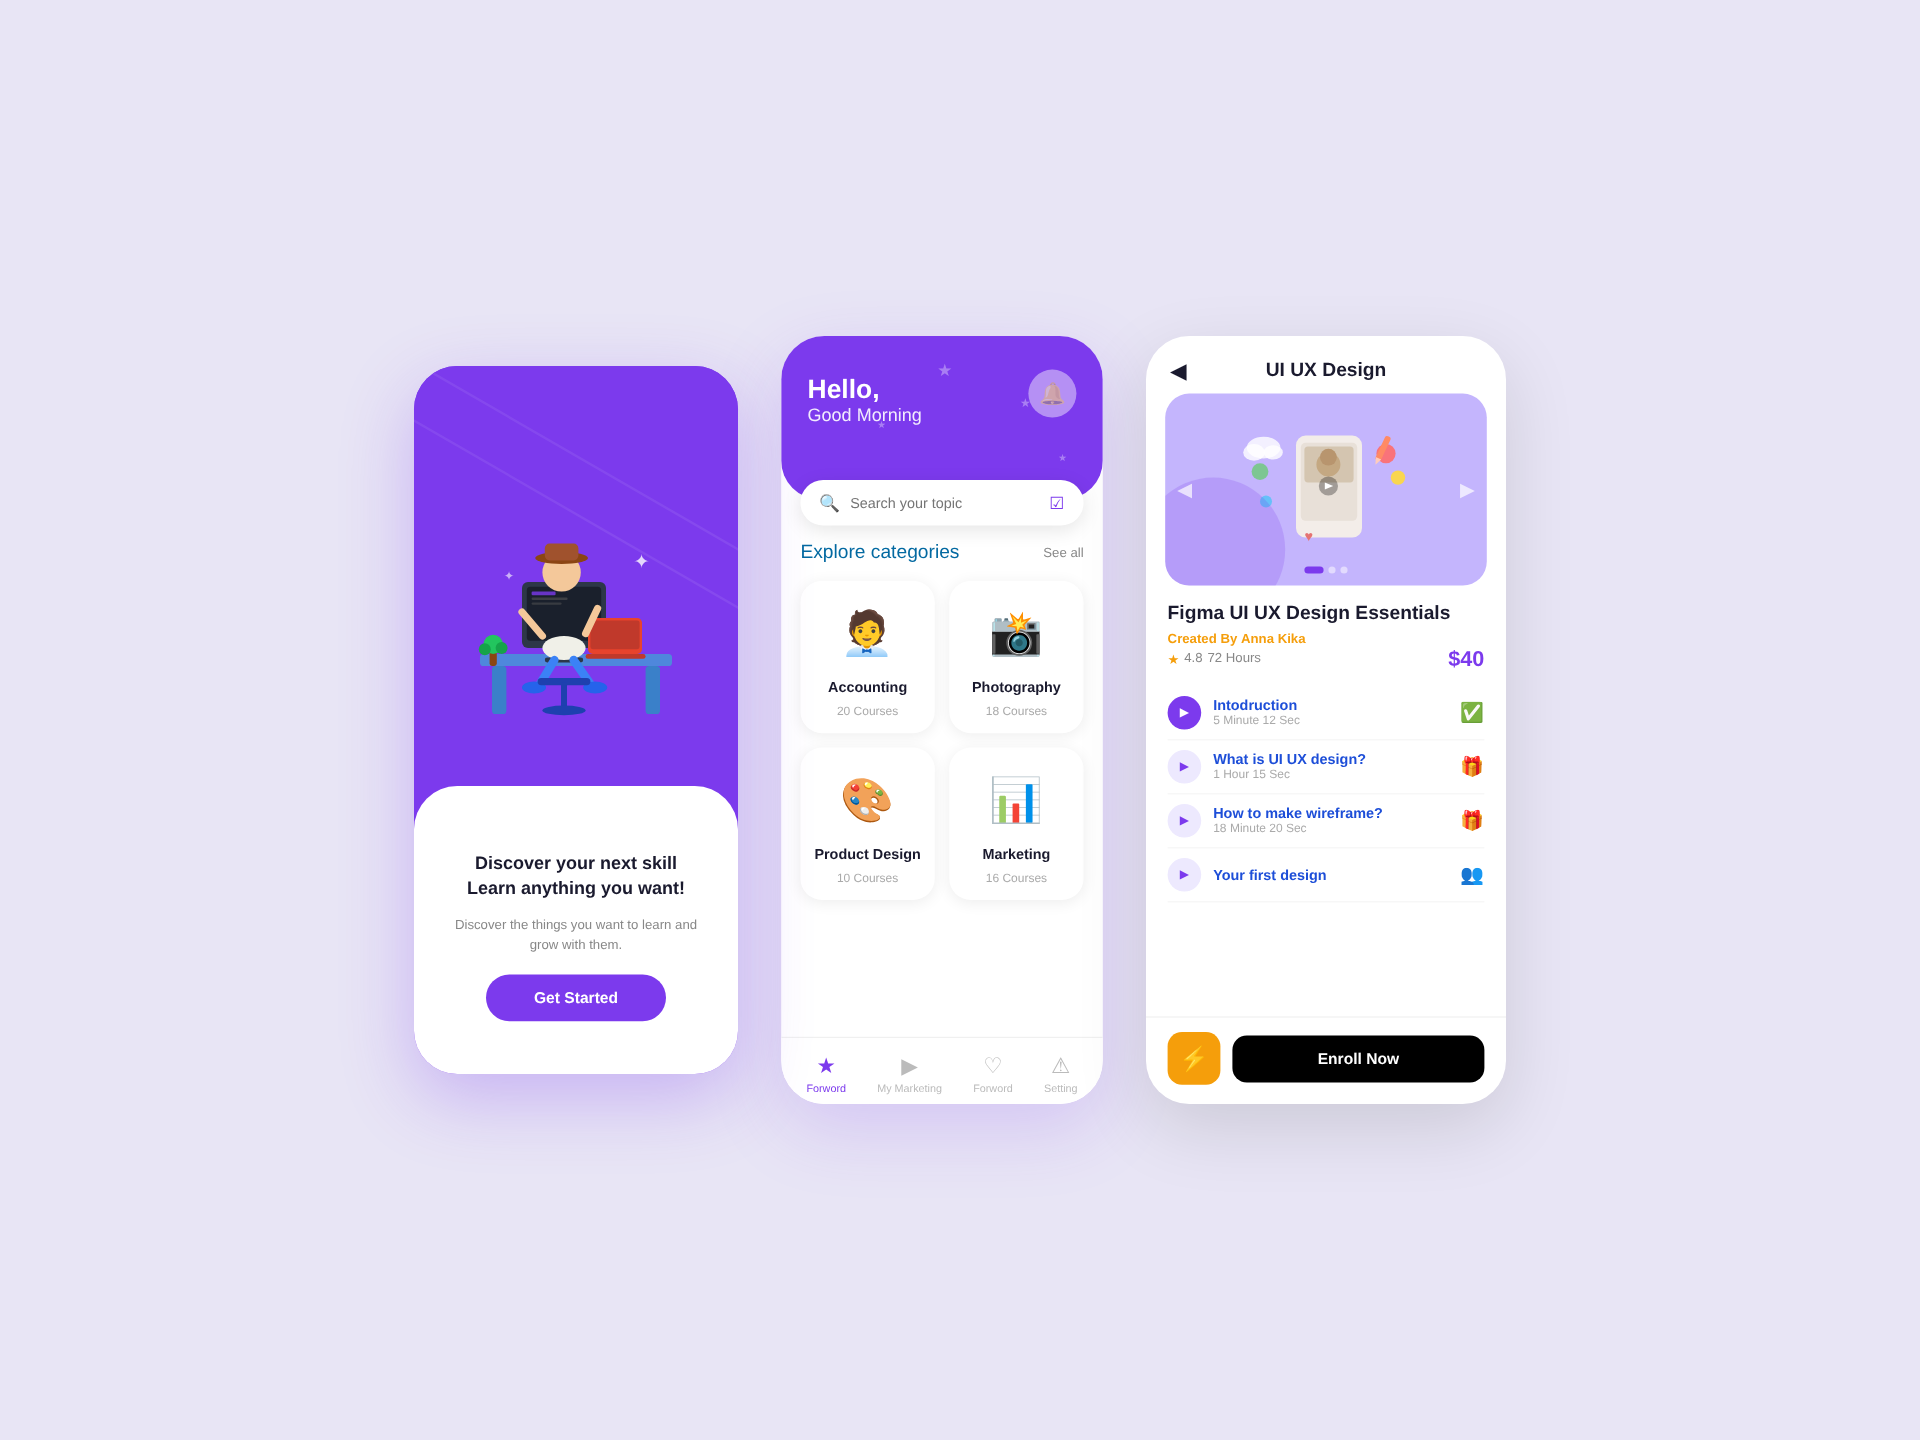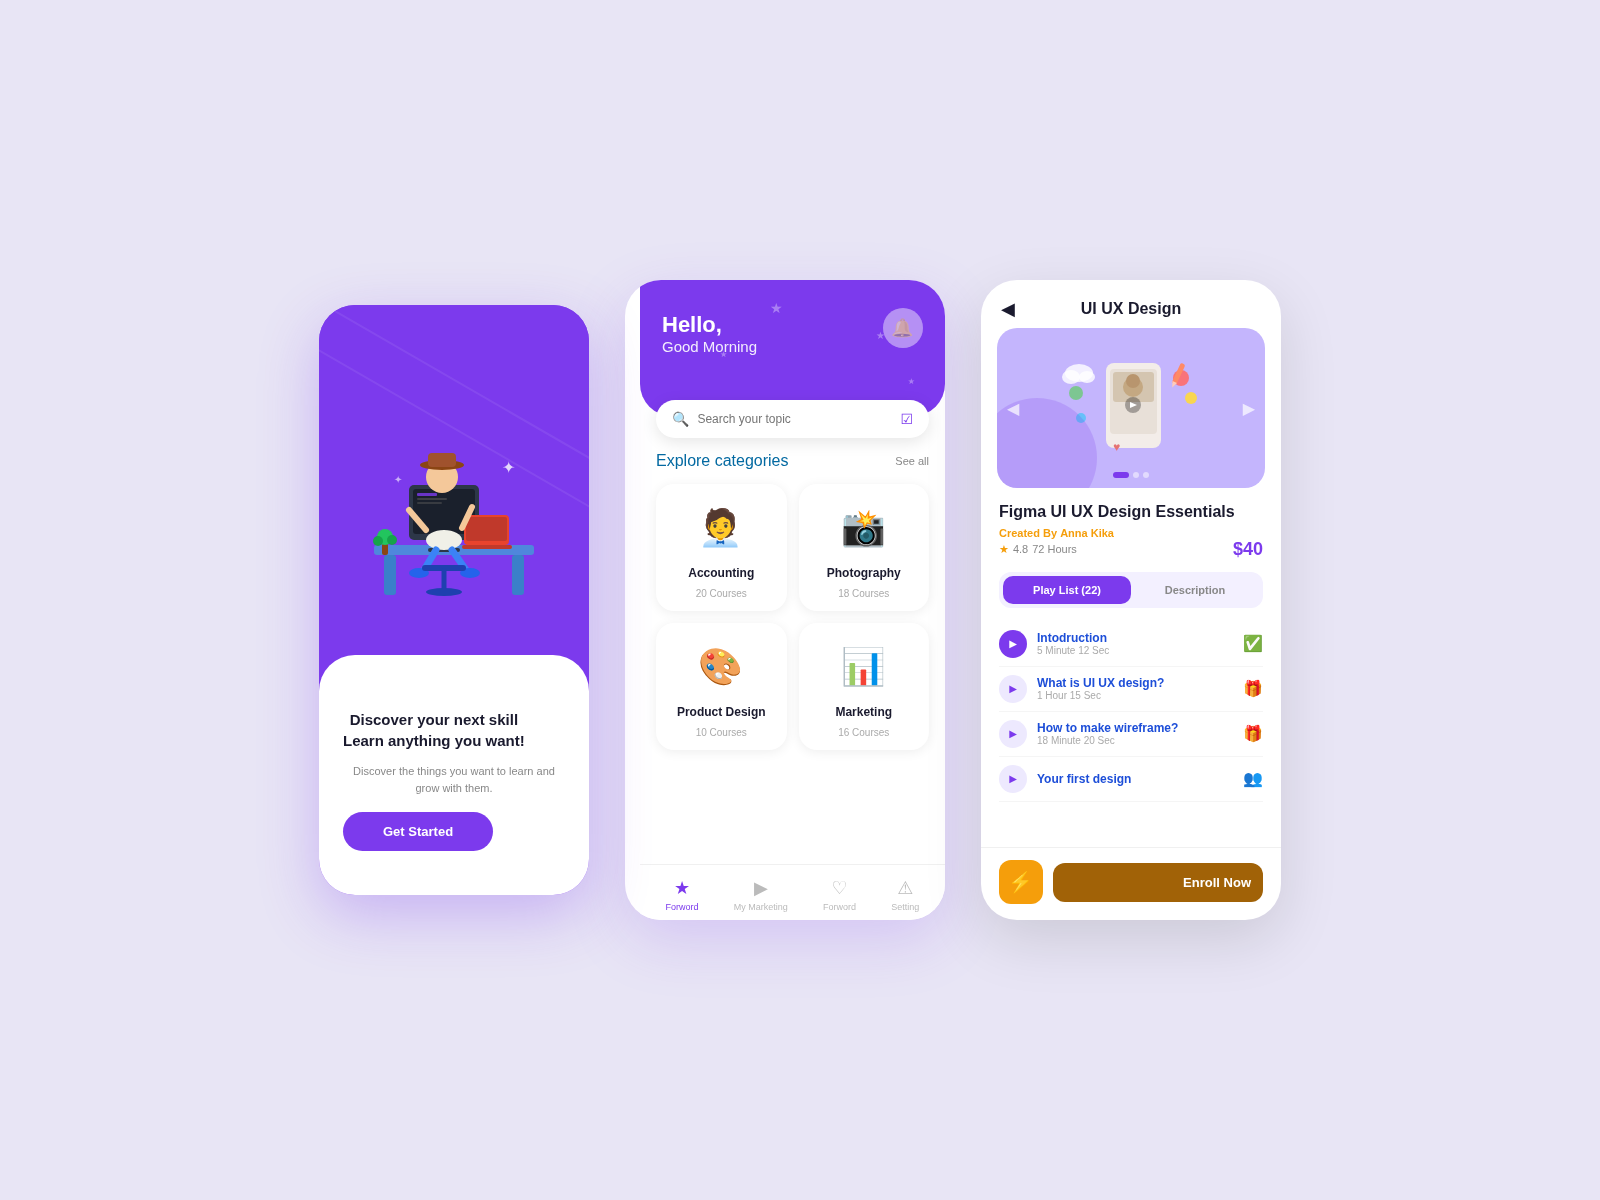--- a/index.html
+++ b/index.html
@@ -66,21 +66,21 @@
     
     .desk-svg { width: 100%; height: 100%; }
 
     .screen1-bottom {
       background: #fff;
       border-radius: 36px 36px 36px 36px;
       padding: 28px 24px 28px 24px;
       height: 250px;
       display: flex;
       flex-direction: column;
-      align-items: flex-start;
+      align-items: center;
       justify-content: center;
       gap: 12px;
       margin-top: -20px;
       position: relative;
       z-index: 3;
     }
     .screen1-title {
       font-size: 15px;
       font-weight: 800;
       color: #1a1a2e;
@@ -100,29 +100,28 @@
       border-radius: 24px;
       padding: 12px 40px;
       font-size: 13px;
       font-weight: 600;
       cursor: pointer;
       margin-top: 4px;
     }
 
     
     .screen2 {
-      width: 320px;
+      width: 268px;
       height: 640px;
       border-radius: 36px;
       background: #fff;
       overflow: hidden;
       box-shadow: 0 20px 60px rgba(124,58,237,0.18);
       display: flex;
       flex-direction: column;
-      padding-left: 15px;
     }
     .screen2-header {
       background: #7c3aed;
       padding: 32px 22px 60px 22px;
       position: relative;
       border-radius: 0 0 32px 32px;
     }
     .screen2-greeting {
       color: #fff;
     }
@@ -453,29 +452,28 @@
       background: #f59e0b;
       border-radius: 12px;
       display: flex;
       align-items: center;
       justify-content: center;
       font-size: 20px;
       flex-shrink: 0;
     }
     .enroll-btn {
       flex: 1;
-      background: #a16207;
+      background: #000000;
       color: #fff;
       border: none;
       border-radius: 12px;
       padding: 12px;
       font-size: 13px;
       font-weight: 700;
       cursor: pointer;
-      text-align: right;
     }
   </style>
 </head>
 <body>
 
 <div class="screens-container">
 
   <div class="screen1">
     <div class="screen1-top">
       <div class="screen1-diagonal-lines"></div>
@@ -662,24 +660,20 @@
       </div>
       <div class="screen3-meta">
         <div class="screen3-rating">
           <span class="star-filled">★</span>
           <span>4.8</span>
           <span>72 Hours</span>
         </div>
         <div class="screen3-price">$40</div>
       </div>
 
-      <div class="screen3-tabs">
-        <button class="tab-btn active">Play List (22)</button>
-        <button class="tab-btn inactive">Description</button>
-      </div>
 
       <div class="playlist-items">
         <div class="playlist-item">
           <div class="play-btn">▶</div>
           <div class="playlist-info">
             <div class="playlist-name">Intodruction</div>
             <div class="playlist-duration">5 Minute 12 Sec</div>
           </div>
           <span class="playlist-badge">✅</span>
         </div>

